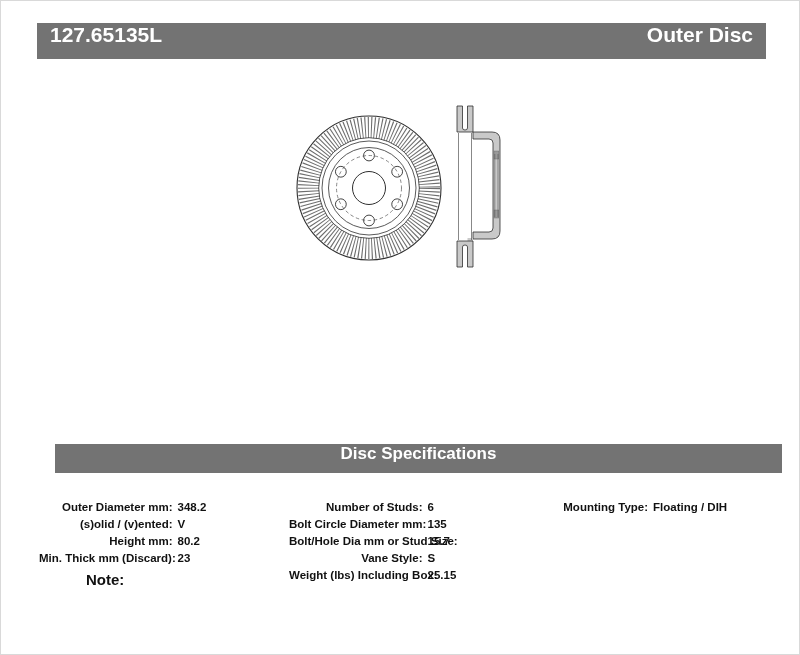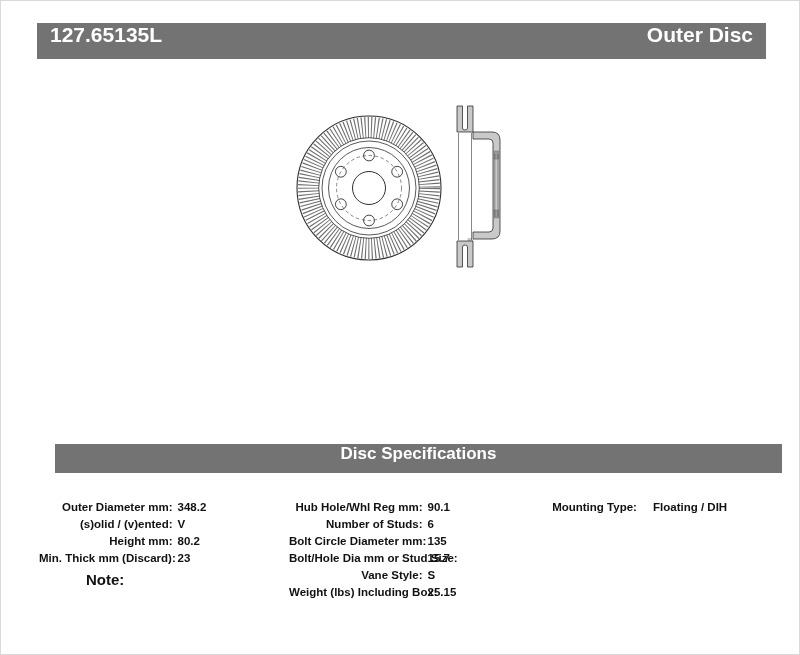--- a/index.html
+++ b/index.html
@@ -16,21 +16,21 @@
     justify-content:space-between;padding:0 13px;font-size:21px;font-weight:700;}
   #spec-bar{left:36px;top:443px;width:727px;height:29px;
     justify-content:center;font-size:17px;font-weight:700;margin-left:18px;}
   #drawing-wrap{position:absolute;left:278px;top:88px;width:260px;height:200px;}
   .spec-col{position:absolute;top:498px;}
   #spec-col-1{left:38px;width:252px;}
   #spec-col-2{left:288px;width:252px;}
   #spec-col-3{left:540px;width:223px;}
   .spec-row{display:flex;font-size:11.5px;font-weight:700;line-height:17px;}
   .spec-label{width:53%;text-align:right;white-space:nowrap;}
-  #spec-col-3 .spec-label{width:48%;text-align:center;}
+  #spec-col-3 .spec-label{width:48%;}
   .spec-value{padding-left:5px;text-align:right;white-space:nowrap;}
   #note-label{position:absolute;left:85px;top:570px;font-size:15px;font-weight:700;}
 </style>
 </head>
 <body>
 
 <div id="page">
 
   <div id="header-bar" class="bar">
     <span>127.65135L</span>
@@ -108,24 +108,20 @@
 
 
       <div class="spec-row">
         <span class="spec-label">Min. Thick mm (Discard):</span>
         <span class="spec-value">23</span>
       </div>
     </div>
 
   <div id="spec-col-2" class="spec-col">
 
-      <div class="spec-row">
-        <span class="spec-label">Hub Hole/Whl Reg mm:</span>
-        <span class="spec-value">90.1</span>
-      </div>
 
       <div class="spec-row">
         <span class="spec-label">Number of Studs:</span>
         <span class="spec-value">6</span>
       </div>
 
       <div class="spec-row">
         <span class="spec-label">Bolt Circle Diameter mm:</span>
         <span class="spec-value">135</span>
       </div>

